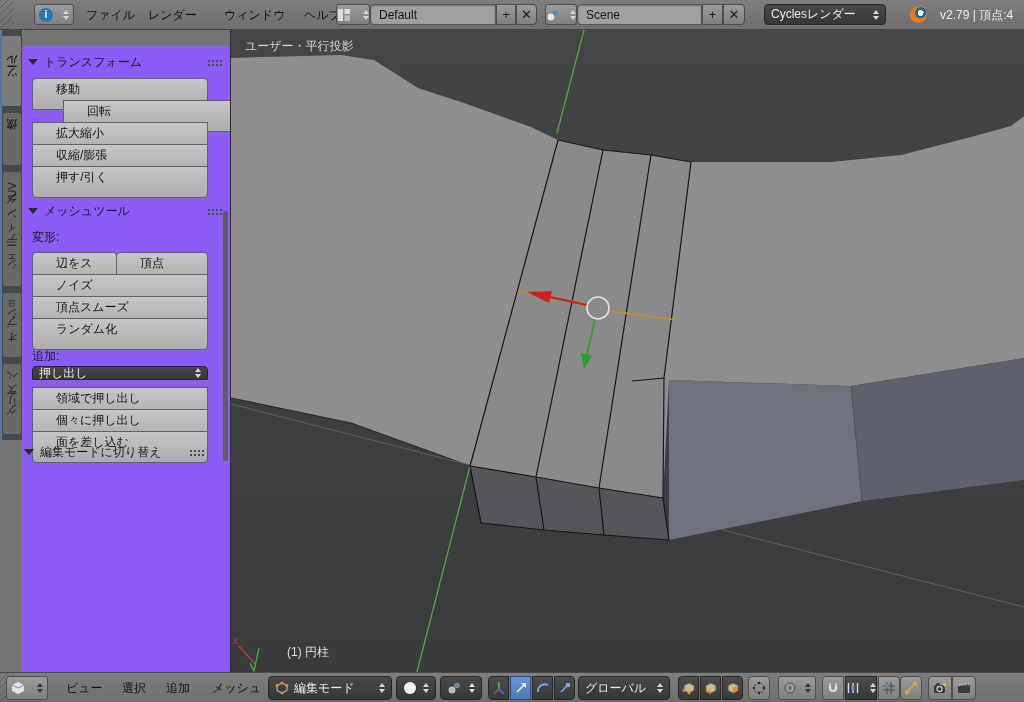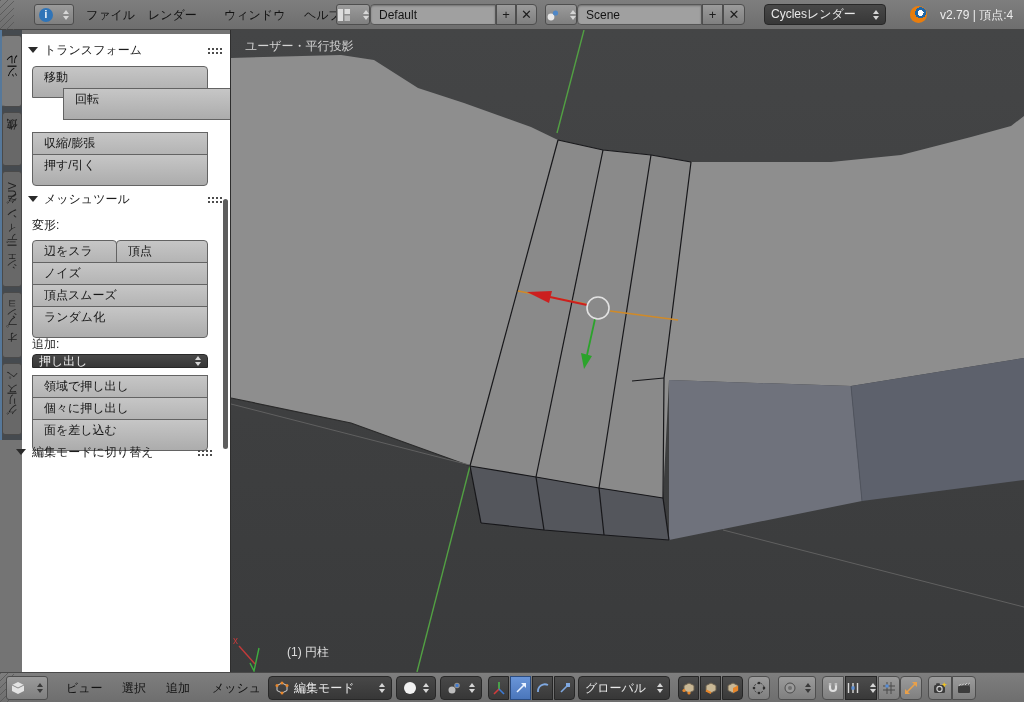--- a/index.html
+++ b/index.html
@@ -27,32 +27,32 @@
 
   .info-glyph { width:14px; height:14px; border-radius:50%; background:#2f74b8; color:#fff; font-size:10px; line-height:14px; text-align:center; font-weight:bold; }
   .logo-glyph { width:17px; height:17px; border-radius:50%; background:radial-gradient(circle at 62% 40%, #ffffff 0 3px, #1f65a5 3px 5.5px, #e87d0d 5.5px); }
   .version-text { position:absolute; left:940px; top:0; height:30px; line-height:30px; color:#ececec; white-space:nowrap; }
 
   
   #tool-shelf { position:absolute; left:0; top:30px; width:230px; height:642px; background:#747474; }
   #tab-column { position:absolute; left:0; top:0; width:22px; height:410px; background:#454a4f; border-left:2px solid #56789a; display:flex; flex-direction:column; gap:5px; padding-top:5px; }
   .vtab { writing-mode:vertical-rl; transform:rotate(180deg); font-size:11px; color:#1f1f1f; background:#686868; border:1px solid #4a4a4a; border-radius:3px; text-align:center; padding:6px 1px; line-height:16px; }
   .vtab.active { background:#7c7c7c; color:#000; border-right-color:#7c7c7c; }
-  #panel-area { position:absolute; left:22px; top:4px; width:208px; height:642px; background:#ffffff; }
+  #panel-area { position:absolute; left:22px; top:16px; width:208px; height:642px; background:#8b5cf6; }
   .panel-hdr { position:absolute; left:6px; width:196px; height:18px; color:#1c1c1c; display:flex; align-items:center; gap:6px; }
   .tri { width:0; height:0; border-left:5px solid transparent; border-right:5px solid transparent; border-top:6px solid #2a2a2a; }
   .grip { margin-left:auto; width:17px; height:7px;
     background-image:radial-gradient(#4c4c4c 1px, transparent 1.1px); background-size:4px 4px; }
-  .tbtn { position:absolute; left:10px; width:176px; height:32px; background:linear-gradient(#c6c6c6,#acacac); border:1px solid #636363; color:#161616; line-height:20px; padding:0 11px; margin-top:-1px; }
+  .tbtn { position:absolute; left:10px; width:176px; height:32px; background:linear-gradient(#c6c6c6,#acacac); border:1px solid #636363; color:#161616; line-height:20px; padding:0 23px; margin-top:-1px; }
   .tbtn.first { border-radius:4px 4px 0 0; }
   .tbtn.last  { border-radius:0 0 4px 4px; }
   .shelf-label { position:absolute; left:10px; color:#1d1d1d; }
   .dd-extrude { position:absolute; left:10px; width:176px; height:14px; border-radius:4px 4px 0 0; }
   .scrollbar { position:absolute; right:2px; top:165px; width:5px; height:250px; background:#5e5e5e; border-radius:3px; }
-  #redo-panel-hdr { position:absolute; left:0; top:412px; width:230px; height:20px; color:#1c1c1c; display:flex; align-items:center; gap:6px; padding:0 16px; }
+  #redo-panel-hdr { position:absolute; left:0; top:412px; width:230px; height:20px; color:#1c1c1c; display:flex; align-items:center; gap:6px; padding:0 24px; }
 
   
   #viewport { position:absolute; left:230px; top:30px; width:794px; height:642px; border-left:1px solid #2e2e2e; }
 
   
   .bh { position:absolute; top:3px; height:24px; }
   .icon14 { width:14px; height:14px; display:block; }
   .manip-group { display:flex; gap:1px; }
   .mbtn { width:21px; height:24px; background:linear-gradient(#4c4c4c,#393939); border:1px solid #262626; display:flex; align-items:center; justify-content:center; }
   .mbtn.first { border-radius:4px 0 0 4px; } .mbtn.last { border-radius:0 4px 4px 0; }
@@ -140,20 +140,21 @@
 
   <div id="panel-area">
 
     <div class="panel-hdr" style="top:7px;">
       <span class="tri"></span>
       <span>トランスフォーム</span>
       <span class="grip"></span>
     </div>
     <div class="tbtn first" style="top:33px;">移動</div>
     <div class="tbtn" style="top:55px;margin-left:31px;">回転</div>
+    <div class="tbtn" style="top:77px;">拡大縮小</div>
     <div class="tbtn" style="top:99px;">収縮/膨張</div>
     <div class="tbtn last" style="top:121px;">押す/引く</div>
 
     <div class="panel-hdr" style="top:156px;">
       <span class="tri"></span>
       <span>メッシュツール</span>
       <span class="grip"></span>
     </div>
     <div class="shelf-label" style="top:183px;">変形:</div>
     <div class="tbtn first" style="top:207px;width:85px;">辺をスライド</div>

